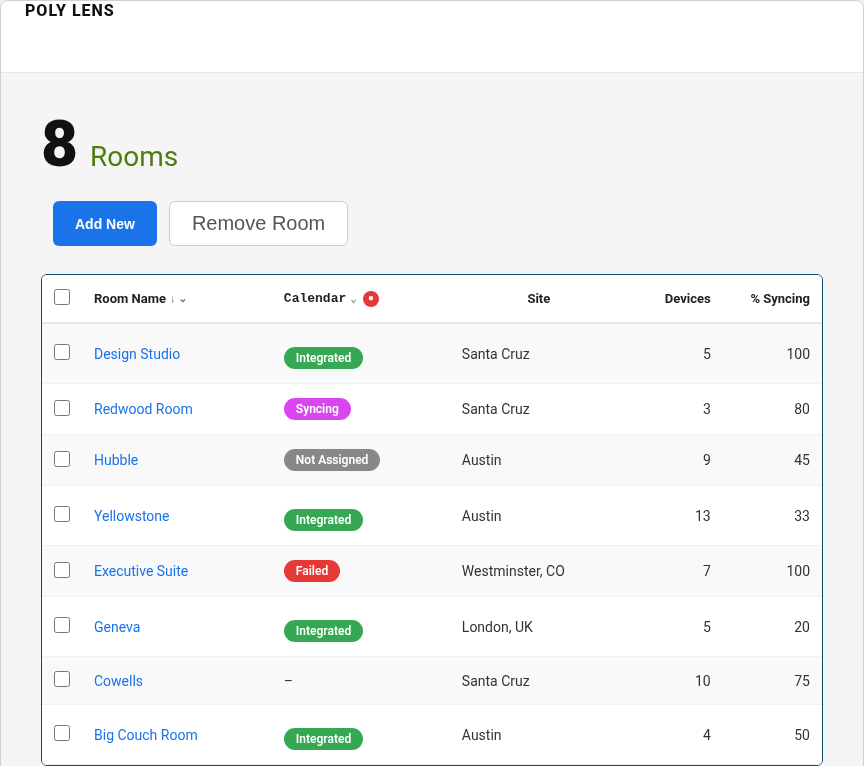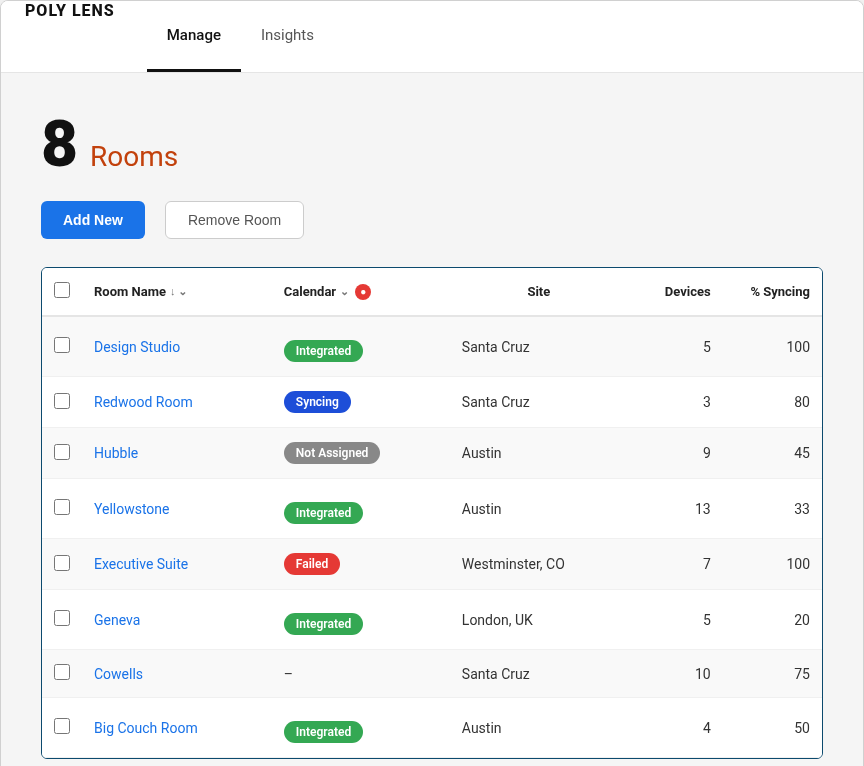--- a/index.html
+++ b/index.html
@@ -71,46 +71,47 @@
     }
     .stats-number {
       font-size: 64px;
       font-weight: 900;
       color: #111;
       line-height: 1;
       margin-right: 12px;
     }
     .stats-label {
       font-size: 28px;
-      color: #c2410c;
+      color: #4d7c0f;
       font-weight: 400;
     }
     
     .action-row {
       display: flex;
-      gap: 20px;
+      gap: 12px;
       margin-bottom: 28px;
+      margin-left: 12px;
     }
     .btn-primary {
       background: #1a73e8;
       color: #fff;
       border: none;
       border-radius: 6px;
       padding: 10px 22px;
       font-size: 14px;
       font-weight: 600;
       cursor: pointer;
     }
     .btn-secondary {
       background: #fff;
       color: #555;
       border: 1.5px solid #ccc;
       border-radius: 6px;
       padding: 10px 22px;
-      font-size: 14px;
+      font-size: 20px;
       cursor: pointer;
     }
     
     .table-wrap {
       background: #fff;
       border: 1px solid #0c4a6e;
       border-radius: 6px;
       overflow: hidden;
     }
     table {
@@ -131,20 +132,21 @@
     }
     thead th:first-child {
       width: 40px;
       text-align: center;
     }
     th.room-name-col {
       min-width: 160px;
     }
     th.calendar-col {
       min-width: 150px;
+      font-family: Liberation Mono, monospace;
     }
     th.site-col {
       min-width: 150px;
       text-align: center;
     }
     th.devices-col {
       min-width: 80px;
       text-align: right;
     }
     th.online-col {
@@ -182,21 +184,21 @@
     .badge {
       display: inline-block;
       padding: 4px 12px;
       border-radius: 20px;
       font-size: 12px;
       font-weight: 600;
       color: #fff;
       white-space: nowrap;
     }
     .badge-integrated { background: #34a853; margin-top: 9px; }
-    .badge-syncing { background: #1d4ed8; }
+    .badge-syncing { background: #d946ef; }
     .badge-not-assigned { background: #888; }
     .badge-failed { background: #e53935; }
     
     input[type="checkbox"] {
       width: 16px;
       height: 16px;
       cursor: pointer;
     }
     
     .sort-icons {
@@ -226,28 +228,20 @@
       align-items: center;
     }
   </style>
 </head>
 <body>
 
 <div class="window">
 
   <nav class="nav">
     <div class="nav-logo">POLY LENS</div>
-    <div class="nav-tabs">
-      <a class="nav-tab active">
-        <span>Manage</span>
-      </a>
-      <a class="nav-tab">
-        <span>Insights</span>
-      </a>
-    </div>
   </nav>
 
   <div class="main">
 
     <div class="stats-row">
       <span class="stats-number">8</span>
       <span class="stats-label">Rooms</span>
     </div>
 
     <div class="action-row">

